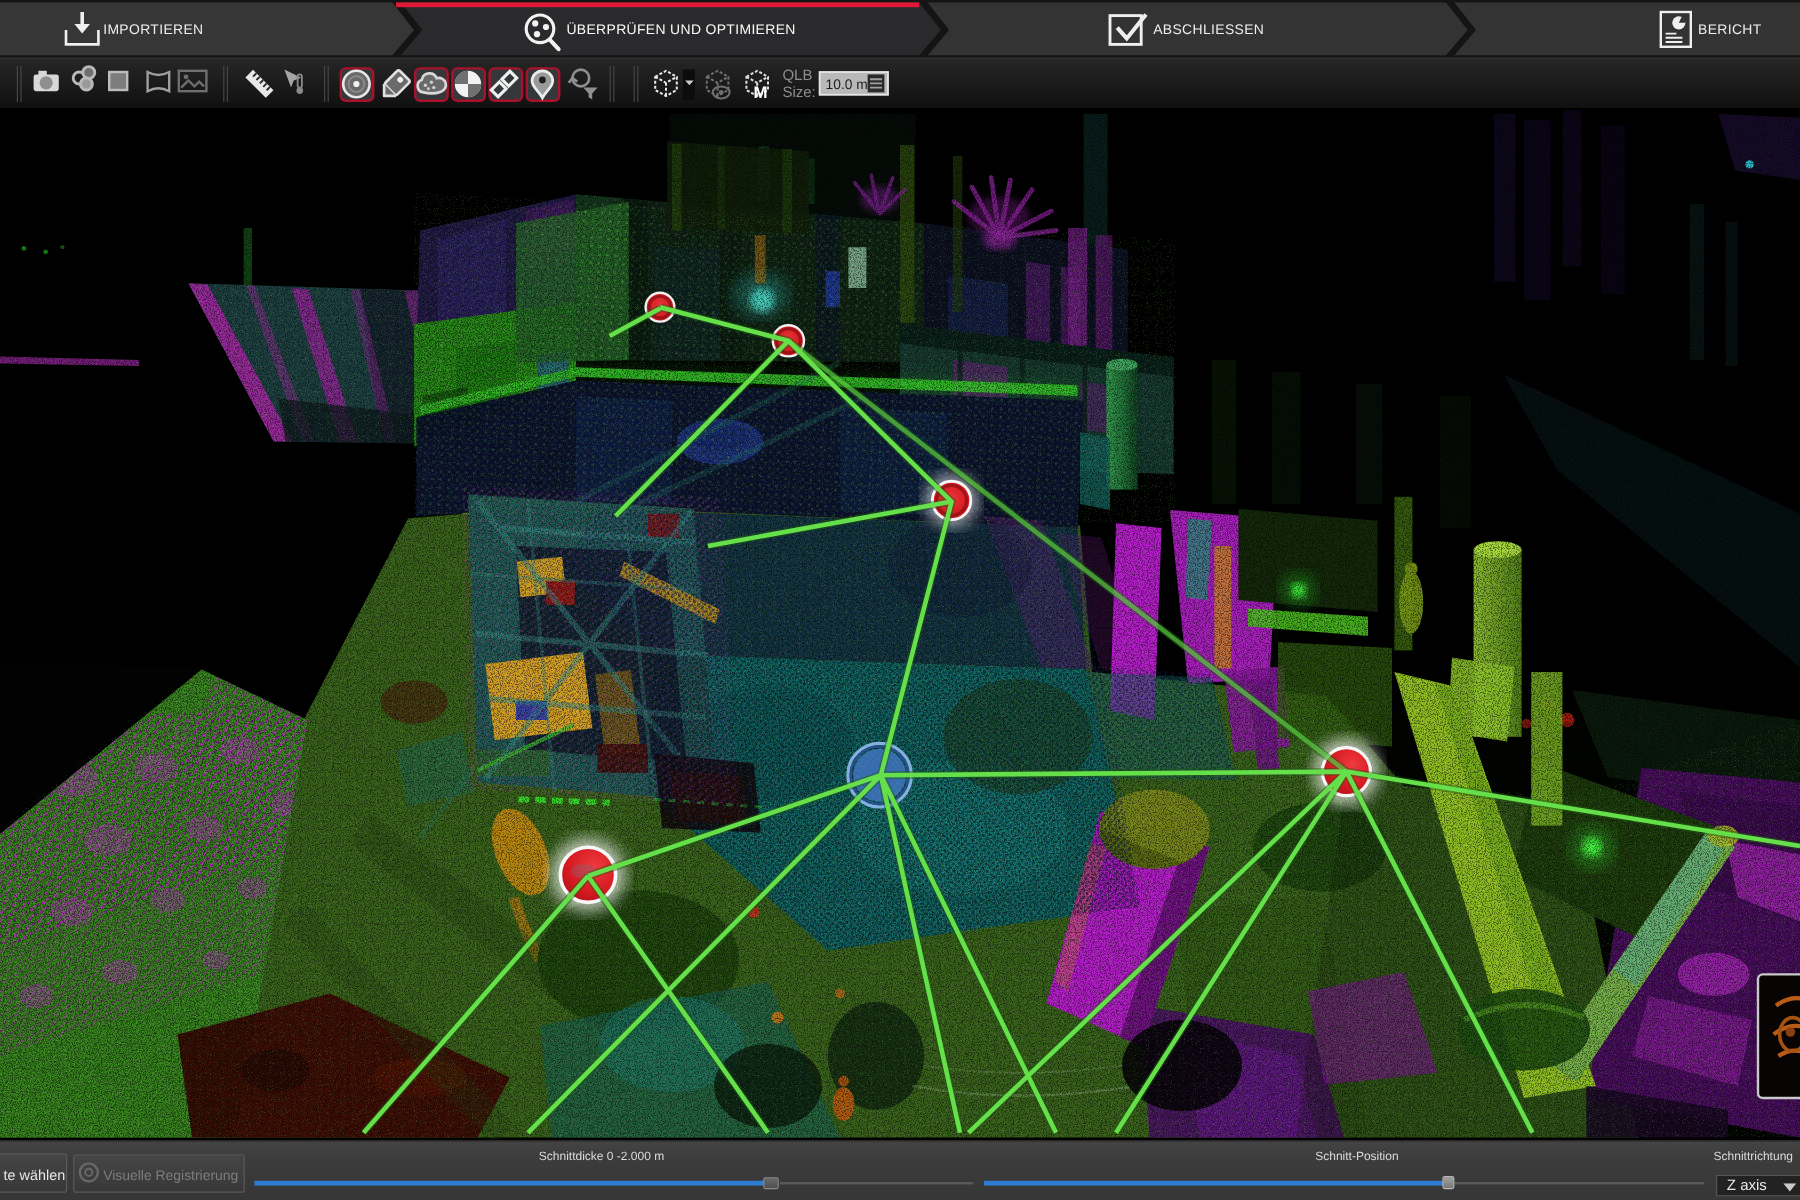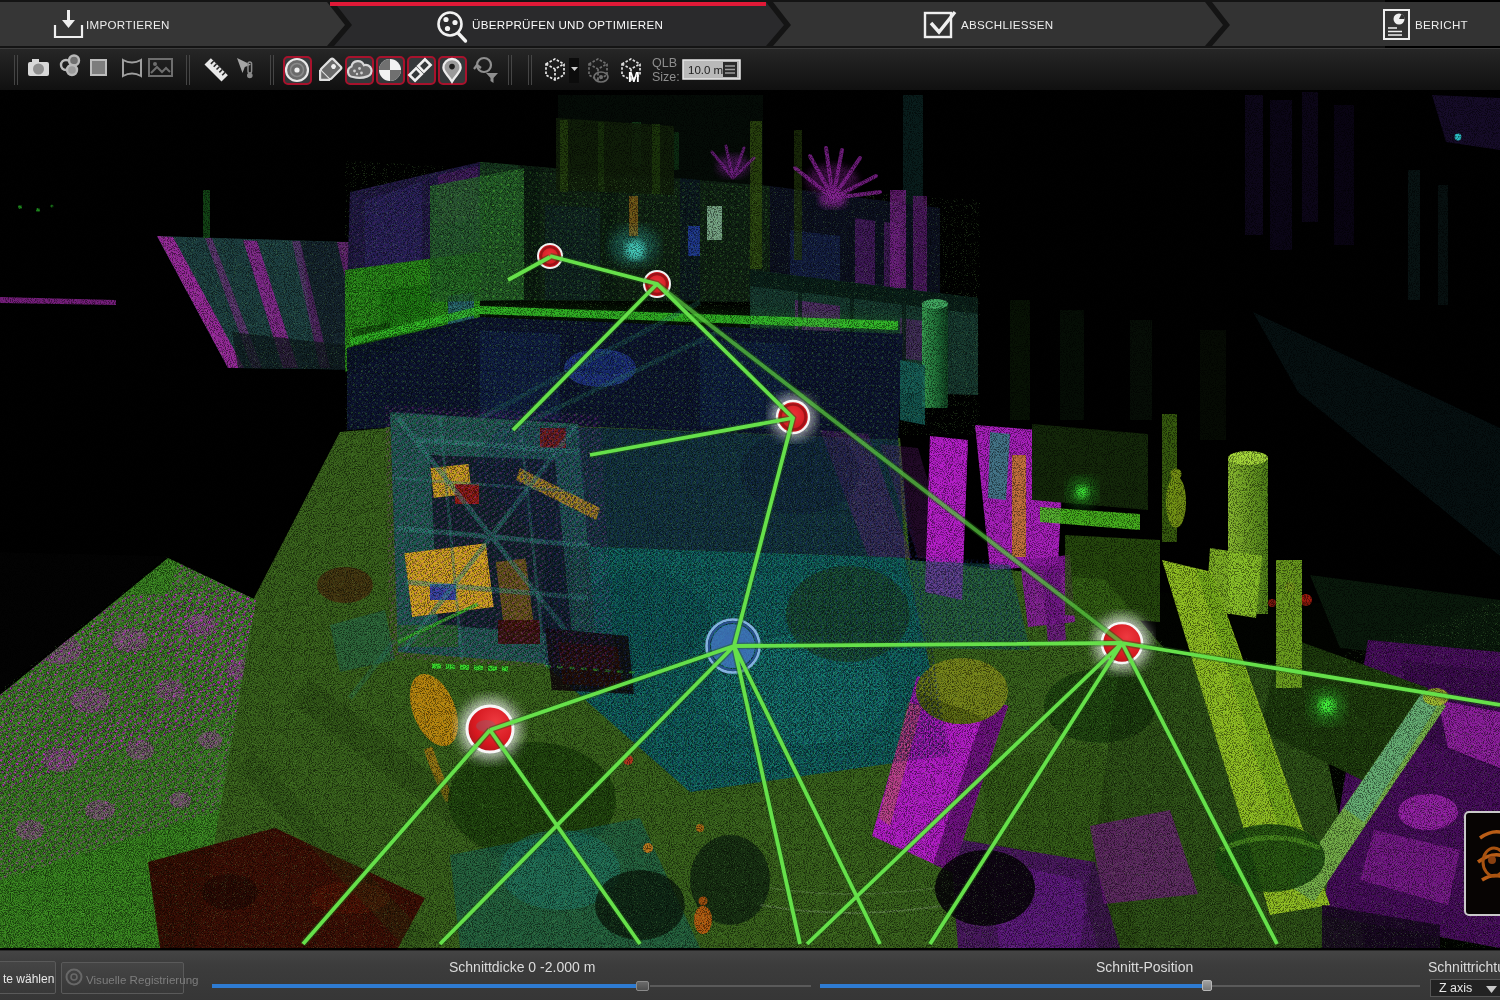--- a/index.html
+++ b/index.html
@@ -1,32 +1,32 @@
 <!DOCTYPE html>
 <html><head>
 <meta charset="utf-8">
 <style>
   html,body{margin:0;padding:0;background:#000;width:1500px;height:1000px;overflow:hidden;}
   *{box-sizing:border-box;}
   body{font-family:"Liberation Sans", sans-serif;}
   #app{position:relative;width:1500px;height:1000px;background:#000;}
   
-  #nav{position:absolute;left:0;top:0;width:1385px;height:48px;background:#141414;}
+  #nav{position:absolute;left:0;top:0;width:1500px;height:48px;background:#141414;}
   .seg{position:absolute;top:2px;height:44px;color:#ededed;font-size:11.6px;letter-spacing:.3px;}
   .seg .lbl{position:absolute;top:16px;white-space:nowrap;}
   
   #tools{position:absolute;left:0;top:48px;width:1500px;height:42px;background:linear-gradient(#262626,#1a1a1a 55%,#101010);border-top:1px solid #3d3d3d;}
   .rbox{position:absolute;top:55px;width:29px;height:29px;border:2.5px solid #a8122c;border-radius:5px;background:#34383a;}
   
   #bbar{position:absolute;left:0;top:950px;width:1500px;height:50px;background:linear-gradient(#444 0,#3c3c3c 30%,#363636);border-top:1px solid #2a2a2a;}
   .btn{position:absolute;background:linear-gradient(#454545,#383838);border:1px solid #5a5a5a;border-radius:2px;color:#e8e8e8;font-size:13.5px;}
   .slider{position:absolute;height:4px;background:#2e7bd2;}
   .slider-rest{position:absolute;height:2px;background:#5a5a5a;}
   .shandle{position:absolute;background:linear-gradient(#6a6a6a,#4e4e4e);border:1px solid #8a8a8a;border-radius:2px;}
-  .blbl{position:absolute;color:#dcdcdc;font-size:14px;white-space:nowrap;}
+  .blbl{position:absolute;color:#dcdcdc;font-size:10px;white-space:nowrap;}
 </style>
 </head>
 <body>
 <div id="app">
 
   <div id="vp" style="position:absolute;left:0;top:90px;width:1500px;height:860px;background:#000;">
     <svg width="1500" height="860" viewBox="0 90 1500 860">
       <defs>
         <filter id="spk" x="0%" y="0%" width="100%" height="100%">
           <feTurbulence type="fractalNoise" baseFrequency="1.05" numOctaves="2" seed="3" result="t"></feTurbulence>
@@ -577,21 +577,21 @@
         <rect x="683" y="11" width="57" height="19" fill="#b9b9b9" stroke="#e8e8e8" stroke-width="1.5"></rect>
         <text x="688" y="25" fill="#1d1d1d" font-size="11.5">10.0 m</text>
         <rect x="723" y="13" width="14" height="15" fill="#2b2b2b"></rect>
         <path d="M725 17 h10 M725 20.5 h10 M725 24 h10" stroke="#9f9f9f" stroke-width="1.6"></path>
       </g>
     </svg>
   </div>
 
   <div id="bbar">
     <div class="btn" style="left:-20px;top:10px;width:76px;height:33px;padding:10px 0 0 22px;font-size:12px;white-space:nowrap;">te wählen</div>
-    <div class="btn" style="left:61px;top:11px;width:123px;height:32px;color:#7d7d7d;padding:10px 0 0 24px;font-size:11.6px;white-space:nowrap;">Visuelle Registrierung</div>
+    <div class="btn" style="left:61px;top:11px;width:143px;height:32px;color:#7d7d7d;padding:10px 0 0 24px;font-size:11.6px;white-space:nowrap;">Visuelle Registrierung</div>
     <svg width="24" height="24" style="position:absolute;left:64px;top:16px">
       <circle cx="10" cy="10" r="7.5" fill="none" stroke="#686868" stroke-width="2"></circle>
       <circle cx="10" cy="10" r="3" fill="none" stroke="#686868" stroke-width="1.6"></circle>
     </svg>
     <div class="blbl" style="left:449px;top:8px;">Schnittdicke 0  -2.000 m</div>
     <div class="slider" style="left:212px;top:33px;width:425px;"></div>
     <div class="slider-rest" style="left:650px;top:34px;width:161px;"></div>
     <div class="shandle" style="left:636px;top:30px;width:13px;height:10px;"></div>
     <div class="blbl" style="left:1078px;top:8px;margin-left:18px;">Schnitt-Position</div>
     <div class="slider" style="left:820px;top:33px;width:383px;"></div>

